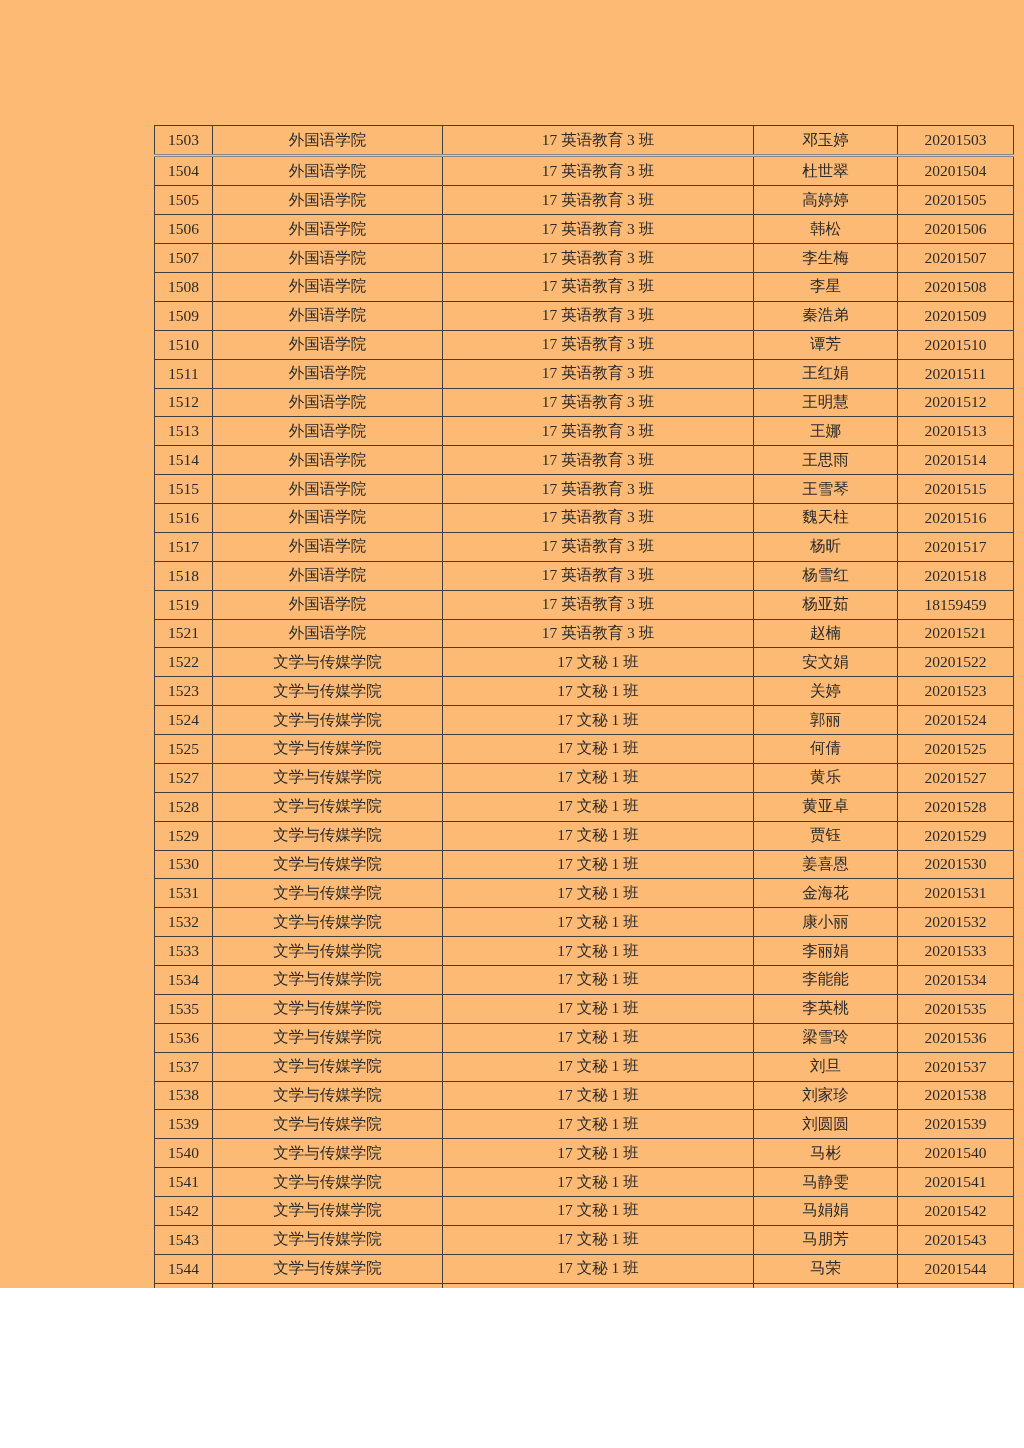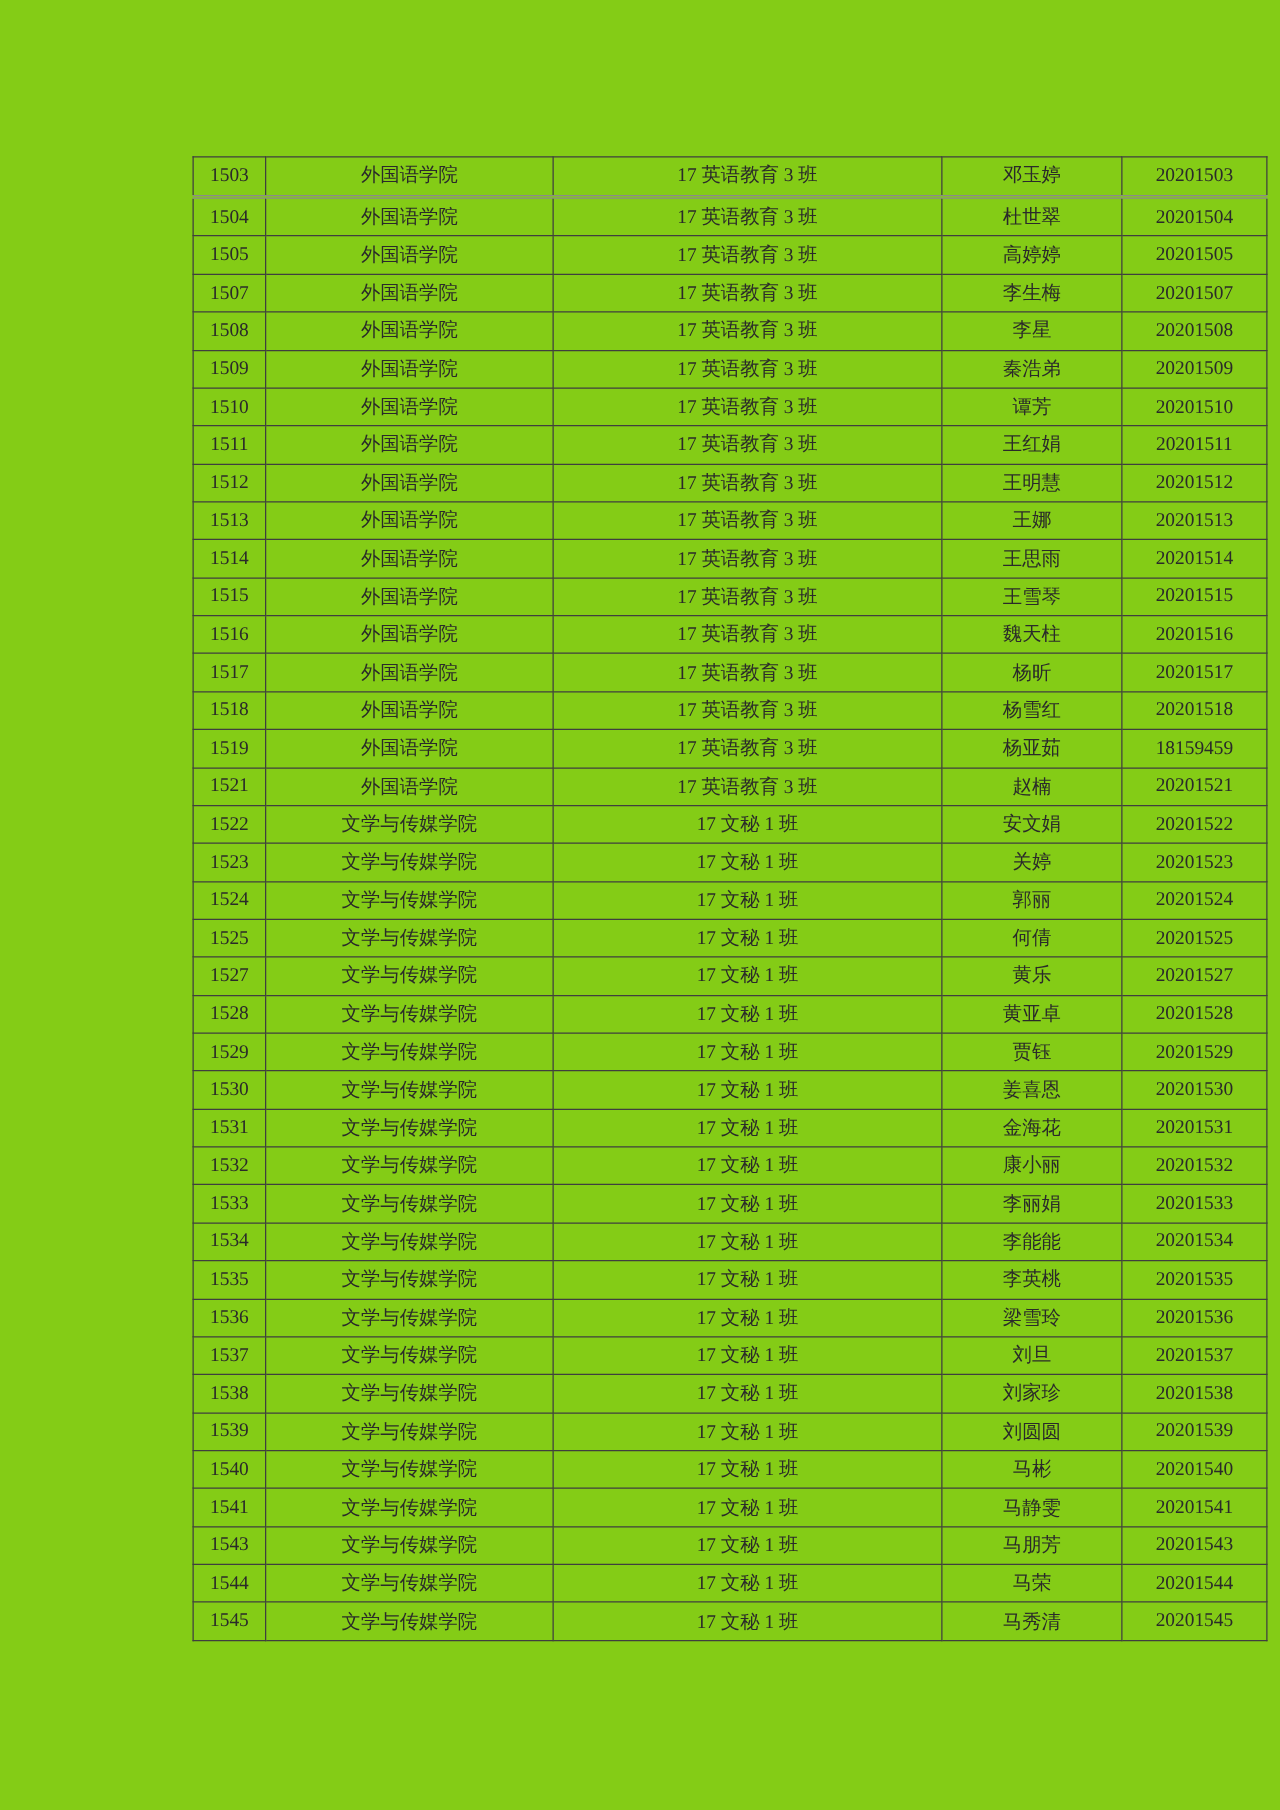--- a/index.html
+++ b/index.html
@@ -4,22 +4,22 @@
 <style>
   * { margin: 0; padding: 0; box-sizing: border-box; }
   html, body {
     width: 1024px;
     background: #ffffff;
     font-family: "Liberation Serif", "DejaVu Serif", serif;
   }
   .page {
     position: relative;
     width: 1024px;
-    height: 1448px;
-    background: #84cc16;
+    height: 1288px;
+    background: #fdba74;
     overflow: hidden;
   }
   table.roster {
     position: absolute;
     left: 154px;
     top: 125px;
     width: 859px;
     height: 1188px;
     border-collapse: collapse;
     table-layout: fixed;
@@ -72,20 +72,27 @@
           <td class="c4">20201504</td>
         </tr>
         <tr>
           <td class="c0">1505</td>
           <td class="c1">外国语学院</td>
           <td class="c2">17 英语教育 3 班</td>
           <td class="c3">高婷婷</td>
           <td class="c4">20201505</td>
         </tr>
         <tr>
+          <td class="c0">1506</td>
+          <td class="c1">外国语学院</td>
+          <td class="c2">17 英语教育 3 班</td>
+          <td class="c3">韩松</td>
+          <td class="c4">20201506</td>
+        </tr>
+        <tr>
           <td class="c0">1507</td>
           <td class="c1">外国语学院</td>
           <td class="c2">17 英语教育 3 班</td>
           <td class="c3">李生梅</td>
           <td class="c4">20201507</td>
         </tr>
         <tr>
           <td class="c0">1508</td>
           <td class="c1">外国语学院</td>
           <td class="c2">17 英语教育 3 班</td>
@@ -301,20 +308,27 @@
           <td class="c2">17 文秘 1 班</td>
           <td class="c3">马彬</td>
           <td class="c4">20201540</td>
         </tr>
         <tr>
           <td class="c0">1541</td>
           <td class="c1">文学与传媒学院</td>
           <td class="c2">17 文秘 1 班</td>
           <td class="c3">马静雯</td>
           <td class="c4">20201541</td>
+        </tr>
+        <tr>
+          <td class="c0">1542</td>
+          <td class="c1">文学与传媒学院</td>
+          <td class="c2">17 文秘 1 班</td>
+          <td class="c3">马娟娟</td>
+          <td class="c4">20201542</td>
         </tr>
         <tr>
           <td class="c0">1543</td>
           <td class="c1">文学与传媒学院</td>
           <td class="c2">17 文秘 1 班</td>
           <td class="c3">马朋芳</td>
           <td class="c4">20201543</td>
         </tr>
         <tr>
           <td class="c0">1544</td>

